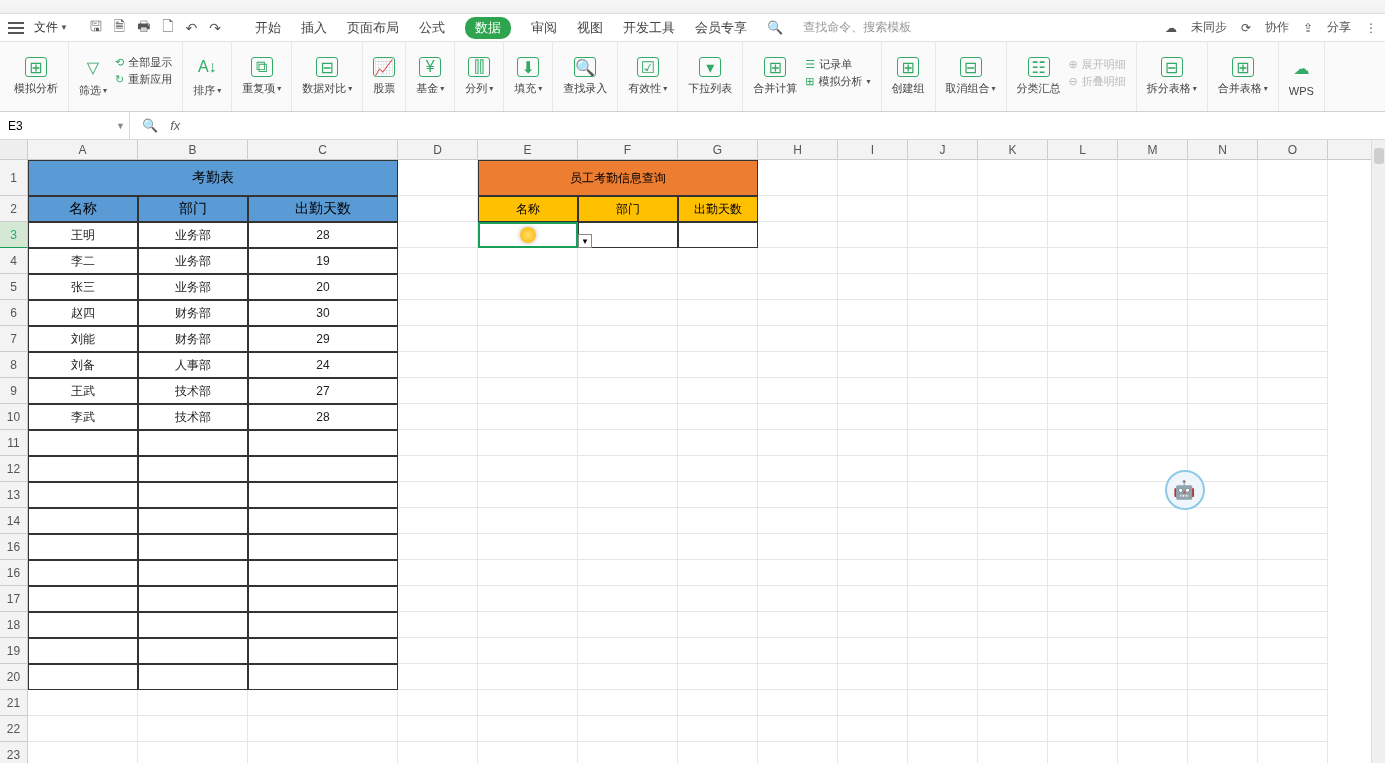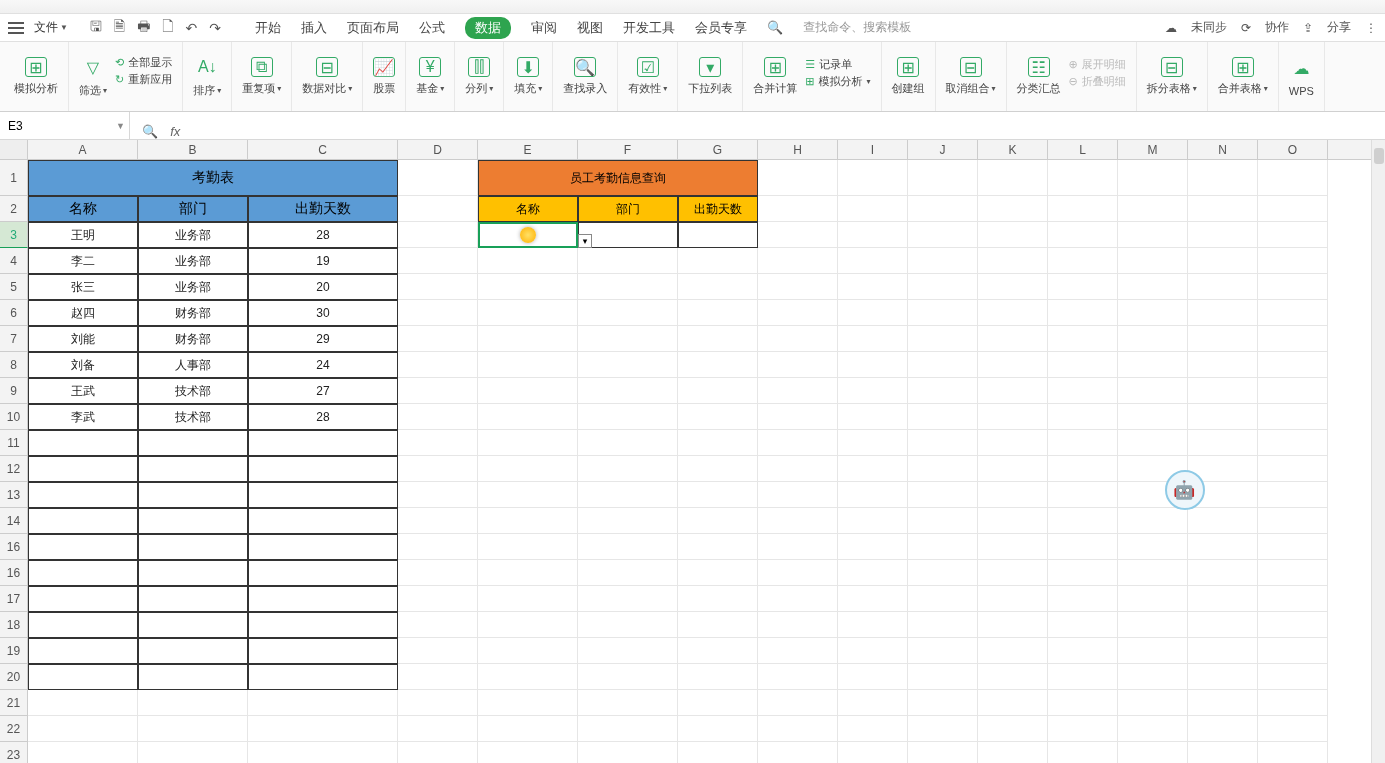--- a/index.html
+++ b/index.html
@@ -26,21 +26,21 @@
 .rib-group { display: flex; flex-direction: column; align-items: center; justify-content: center; padding: 0 10px; font-size: 11px; color: #444; border-right: 1px solid #e8e8e8; height: 100%; }
 .rib-icon { width: 24px; height: 24px; display: flex; align-items: center; justify-content: center; font-size: 16px; color: #3a6; margin-bottom: 4px; }
 .rib-icon.box { border: 1.5px solid #3a6; border-radius: 3px; width:22px; height:20px; }
 .rib-label { white-space: nowrap; display:flex; align-items:center; gap:2px;}
 .rib-sub { display:flex; flex-direction:column; gap:2px; font-size:11px; color:#444; }
 .rib-sub-item { display:flex; align-items:center; gap:4px; }
 .rib-two { display:flex; gap:8px; align-items:flex-start; }
 .disabled { color: #bbb; }
 
 
-.formula-bar { height: 28px; display: flex; align-items: flex-end; border-bottom: 1px solid #d8d8d8; background:#fff;}
+.formula-bar { height: 28px; display: flex; align-items: center; border-bottom: 1px solid #d8d8d8; background:#fff;}
 .name-box { width: 130px; height: 100%; border-right: 1px solid #d8d8d8; display: flex; align-items:center; padding: 0 8px; font-size: 12px; position:relative;}
 .name-box .dd { position:absolute; right:4px; font-size:9px; color:#888;}
 .fx-area { display:flex; align-items:center; gap:12px; padding:0 12px; font-size:13px; color:#666;}
 .fx-area .fx { font-style: italic; }
 
 
 .sheet-wrap { position: relative; height: calc(100% - 140px); overflow: hidden; }
 .col-headers { display:flex; height:20px; background:#f3f3f3; border-bottom:1px solid #ccc;}
 .corner { width:28px; border-right:1px solid #ccc; background:#eee;}
 .colh { border-right:1px solid #ccc; text-align:center; font-size:12px; color:#555; display:flex; align-items:center; justify-content:center; background:#f3f3f3;}

